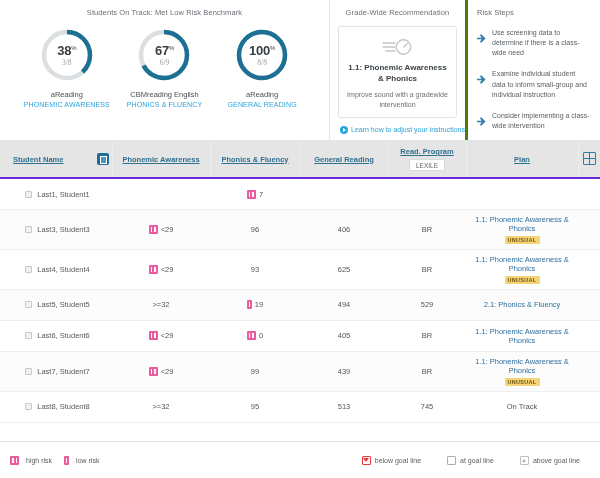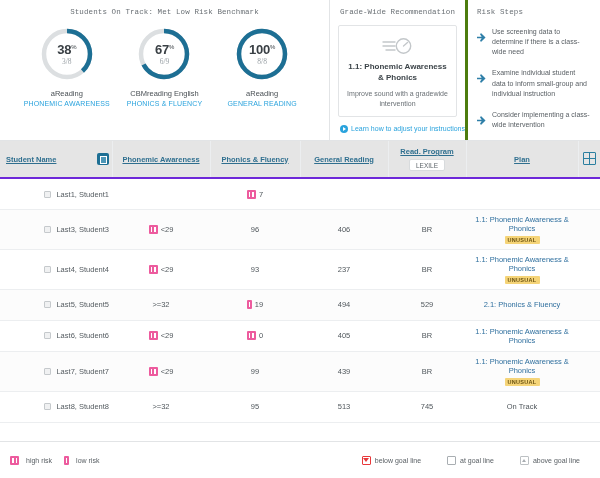--- a/index.html
+++ b/index.html
@@ -20,21 +20,20 @@
   }
   .panel-benchmark { width: 330px; border-right: 1px solid #e2e4e6; padding-top: 8px; }
   .panel-recommendation { width: 138px; border-right: 3px solid #4d7c0f; padding-top: 8px; }
   .panel-nextsteps { flex: 1; padding-top: 8px; }
 
   .panel-title {
     font-size: 7.5px;
     color: #6a7075;
     text-align: center;
     letter-spacing: .1px;
-    font-family: Liberation Mono, monospace;
   }
   .panel-title.left { text-align: left; padding-left: 9px; }
 
   
   .donut-row {
     display: flex;
     justify-content: space-around;
     align-items: flex-start;
     margin-top: 10px;
     padding: 0 18px;
@@ -104,21 +103,21 @@
     color: #2f6f8f;
     border-bottom: 2px solid #6d28d9;
     border-right: 1px solid #eceef0;
     padding: 6px 3px;
     vertical-align: middle;
     text-align: center;
     height: 29px;
     background: #e5e5e5;
     text-decoration: underline;
   }
-  .tbl thead th.nameh { text-align: right; padding-left: 6px; }
+  .tbl thead th.nameh { text-align: right; padding-left: 13px; }
   .tbl thead th:last-child { border-right: none; }
 
   .hname-inner { display: flex; align-items: center; justify-content: space-between; }
   .sort-btn {
     width: 12px; height: 12px; border-radius: 2px;
     background: #1d6f94; position: relative; flex: none; cursor: pointer;
   }
   .sort-btn::after {
     content: ""; position: absolute; left: 3.5px; top: 3px;
     width: 5px; height: 6px; border: 1px solid #fff; background: #4e97b7;
@@ -143,21 +142,21 @@
 
   .tbl tbody td {
     font-size: 7.5px;
     color: #50575c;
     border-bottom: 1px solid #eceef0;
     padding: 5px 3px;
     text-align: center;
     height: 31px;
     vertical-align: middle;
   }
-  .tbl tbody td.namecell { text-align: right; padding-left: 6px; }
+  .tbl tbody td.namecell { text-align: center; padding-left: 6px; }
   .tbl tbody tr:nth-child(even) { background: #fcfcfc; }
 
   .cbx {
     width: 7px; height: 7px;
     border: 1px solid #c5c9cc; background: #f0f1f2;
     display: inline-block; vertical-align: middle;
     margin-right: 5px; border-radius: 1px; cursor: pointer;
   }
   .sname { display: inline-block; vertical-align: middle; color: #555c61; }
 
@@ -381,21 +380,21 @@
               <span class="plan-link">1.1: Phonemic Awareness &amp; Phonics</span>
               <span class="badge-unusual">UNUSUAL</span>
             </div>
           </td>
           <td></td>
         </tr>
         <tr>
           <td class="namecell"><span class="cbx"></span><span class="sname">Last4, Student4</span></td>
           <td><span class="flag high"></span><span class="cellval">&lt;29</span></td>
           <td><span class="cellval">93</span></td>
-          <td>237</td>
+          <td>625</td>
           <td>BR</td>
           <td>
             <div class="plan-stack">
               <span class="plan-link">1.1: Phonemic Awareness &amp; Phonics</span>
               <span class="badge-unusual">UNUSUAL</span>
             </div>
           </td>
           <td></td>
         </tr>
         <tr>

